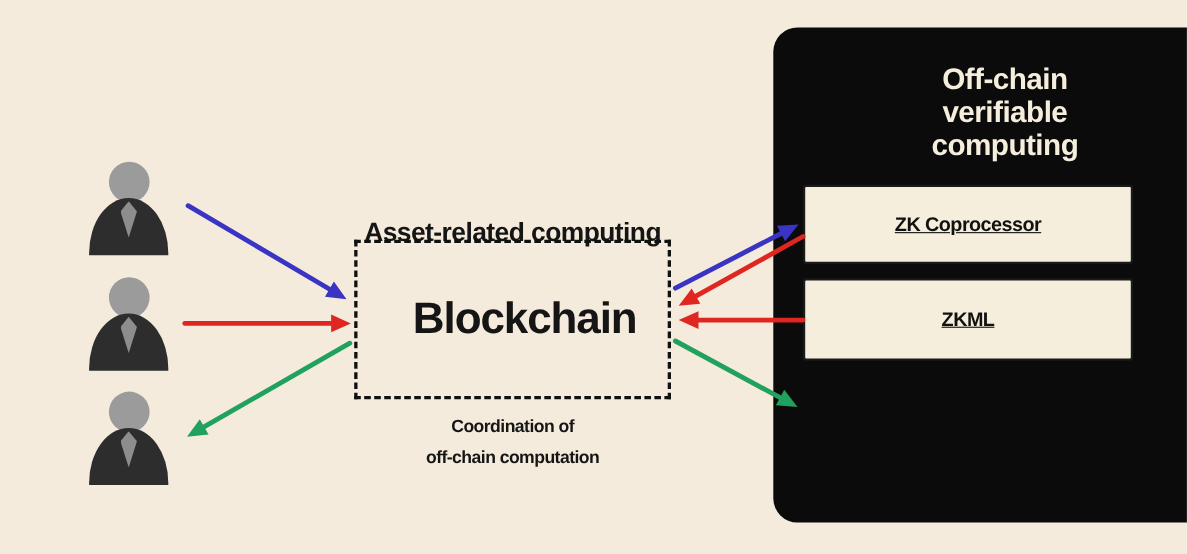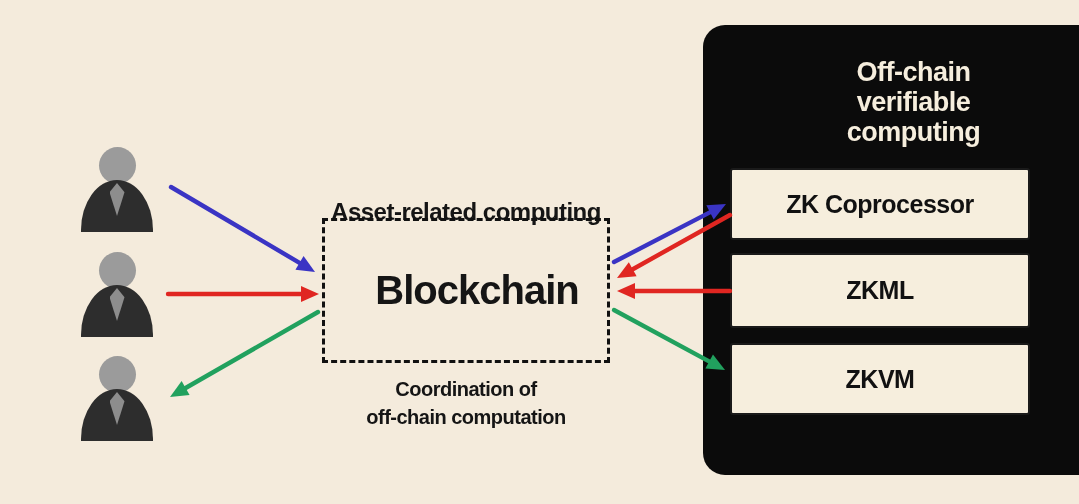--- a/index.html
+++ b/index.html
@@ -41,38 +41,38 @@
   .blockchain-box {
     position:absolute; left:322px; top:218px; width:288px; height:145px;
     border:3px dashed #111;
     display:flex; align-items:center; justify-content:center;
   }
   .blockchain-label {
     font-weight:bold; font-size:40px; color:#151515; letter-spacing:-1px;margin-left:22px;
   }
   .label-bottom {
     position:absolute; left:246px; top:375px; width:440px;
-    text-align:center; font-weight:bold; font-size:20px; color:#151515;
+    text-align:center; font-weight:bold; font-size:16px; color:#151515;
     line-height:28px; white-space:pre-line; letter-spacing:-0.5px;
   }
 
   
   .panel {
     position:absolute; left:703px; top:25px; width:421px; height:450px;border-radius:22px;
   }
   .panel-title {
     position:absolute; left:0; top:32px; width:100%;
     text-align:center; font-weight:bold; font-size:27px; line-height:30px;
     white-space:pre-line; letter-spacing:-0.5px;
   }
   .panel-box {
     position:absolute; left:27px; width:300px;
     border-radius:3px; border:2px solid #1a1a1a;
     display:flex; align-items:center; justify-content:center;
-    font-weight:bold; font-size:25px; letter-spacing:-0.5px; color:#111;
+    font-weight:bold; font-size:18px; letter-spacing:-0.5px; color:#111;text-decoration:underline;
   }
   .panel-box-1 { top:143px; height:72px; }
   .panel-box-2 { top:228px; height:75px; }
   .panel-box-3 { top:318px; height:72px; }
 
   
   .arrows-layer {
     position:absolute; left:0; top:0; width:1079px; height:504px;
     pointer-events:none; z-index:5;
   }
@@ -107,21 +107,20 @@
   <div class="label-bottom">Coordination of
 off-chain computation</div>
 
   <div class="panel" style="background-color: rgb(11, 11, 11);">
     <div class="panel-title" style="color: rgb(246, 238, 221);">Off-chain
 verifiable
 computing</div>
 
     <div class="panel-box panel-box-1" style="background-color: rgb(246, 238, 221);">ZK Coprocessor</div>
     <div class="panel-box panel-box-2" style="background-color: rgb(246, 238, 221); text-align: center;">ZKML</div>
-    <div class="panel-box panel-box-3" style="background-color: rgb(246, 238, 221);">ZKVM</div>
   </div>
 
   <svg class="arrows-layer" viewBox="0 0 1079 504" xmlns="http://www.w3.org/2000/svg">
       <g>
         <line x1="171" y1="187" x2="301.22136724320535" y2="263.8667792755031" stroke="#3a34c4" stroke-width="4.4" stroke-linecap="round"></line>
         <polygon points="315,272 295.4324277863576,269.73944306333834 303.56564851085443,255.9608103065437" fill="#3a34c4"></polygon>
       </g>
       <g>
         <line x1="168" y1="294" x2="303" y2="294" stroke="#e02621" stroke-width="4.4" stroke-linecap="round"></line>
         <polygon points="319,294 301,302 301,286" fill="#e02621"></polygon>

